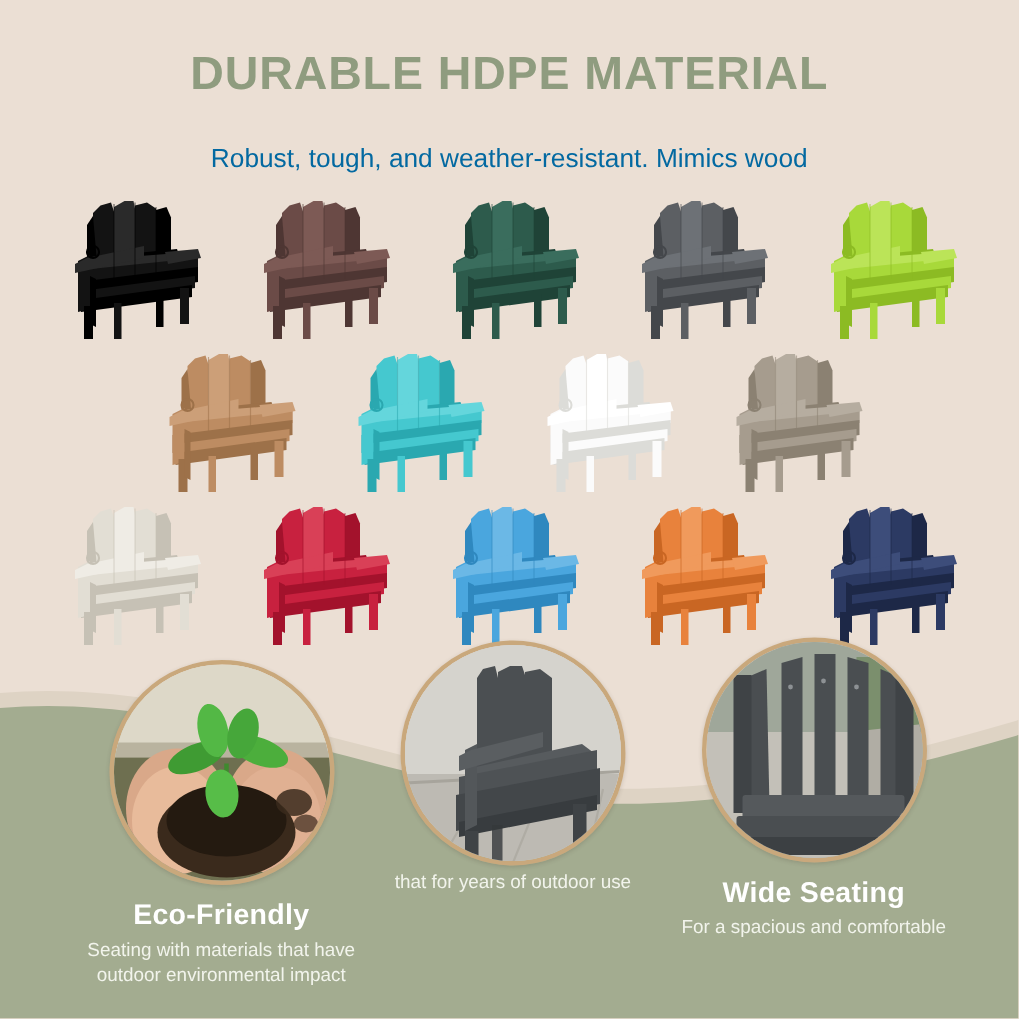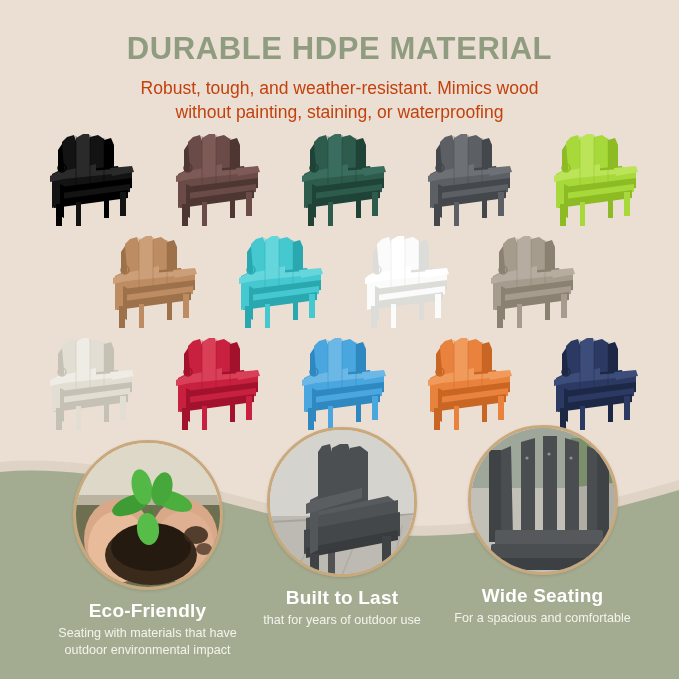--- a/index.html
+++ b/index.html
@@ -15,22 +15,22 @@
   
   .wave-layer { position:absolute; inset:0; z-index:0; }
 
   
   .header { position:absolute; top:0; left:0; width:679px; z-index:3; text-align:center; }
   .title {
     font-size:31px; font-weight:700; letter-spacing:0.6px;
     color:#8f9c7f; margin-top:33px; line-height:1;
   }
   .subtitle {
-    font-size:17.5px; color:#c2410c; line-height:1.35;
-    margin-top:13px; font-weight:400;
+    font-size:17.5px; color:#0369a1; line-height:1.35;
+    margin-top:30px; font-weight:400;
   }
 
   
   .chairs { position:absolute; top:132px; left:0; width:679px; z-index:2; }
   .chair-row { display:flex; justify-content:center; align-items:flex-end; }
   .chair-row.r1 { gap:22px; }
   .chair-row.r2 { gap:22px; margin-top:6px; }
   .chair-row.r3 { gap:22px; margin-top:6px; }
   .chair-cell { width:104px; height:96px; position:relative; }
 
@@ -57,21 +57,20 @@
   <svg class="wave-layer" viewBox="0 0 679 679" preserveAspectRatio="none">
     <rect x="0" y="0" width="679" height="679" fill="#ebdfd4"></rect>
     <path d="M0,462 C110,452 230,498 330,518 C440,540 570,512 679,480 L679,679 L0,679 Z" fill="#ded3c4"></path>
     <path d="M0,472 C110,462 230,508 330,528 C440,550 570,522 679,490 L679,679 L0,679 Z" fill="#a3ac90"></path>
   </svg>
 
   <div class="header">
     <div class="title">DURABLE HDPE MATERIAL</div>
     <div class="subtitle">
       <div>Robust, tough, and weather-resistant. Mimics wood</div>
-      <div>without painting, staining, or waterproofing</div>
     </div>
   </div>
 
   <div class="chairs">
     <div class="chair-row r1">
         <div class="chair-cell"><svg viewBox="0 0 104 96" width="104" height="96">
     <g>
       <path d="M26,10 L31,5 L38,3 L40,9 L40,56 L26,56 Z" fill="#131313"></path>
       <path d="M40,6 L47,2 L53,2 L54,7 L54,56 L40,56 Z" fill="#2a2a2a"></path>
       <path d="M54,5 L62,3 L68,7 L68,56 L54,56 Z" fill="#131313"></path>
@@ -504,21 +503,20 @@
           <path d="M36,88 L128,70 L128,84 L36,102 Z" fill="#4e5255"></path>
           <path d="M34,100 L130,82 L130,106 L34,124 Z" fill="#43474a"></path>
           <path d="M36,118 L128,100 L128,110 L36,128 Z" fill="#383c3f"></path>
           <rect x="40" y="124" width="9" height="28" fill="#3f4346"></rect>
           <rect x="112" y="106" width="9" height="30" fill="#3f4346"></rect>
           <rect x="58" y="120" width="7" height="26" fill="#34383b" opacity=".8"></rect>
           <path d="M40,70 L48,66 L48,120 L40,124 Z" fill="#53575a"></path>
           <path d="M36,74 L44,70 L92,58 L92,68 L36,84 Z" fill="#5a5e61"></path>
         </svg>
       </div>
-      <div class="f-title">Built to Last</div>
       <div class="f-desc">
         <div>that for years of outdoor use</div>
       </div>
     </div>
 
     <div class="feature f3">
       <div class="circle">
         <svg viewBox="0 0 150 150" width="150" height="150">
           <rect x="0" y="0" width="150" height="150" fill="#b9b6ae"></rect>
           <rect x="0" y="0" width="150" height="60" fill="#9fa79a"></rect>

